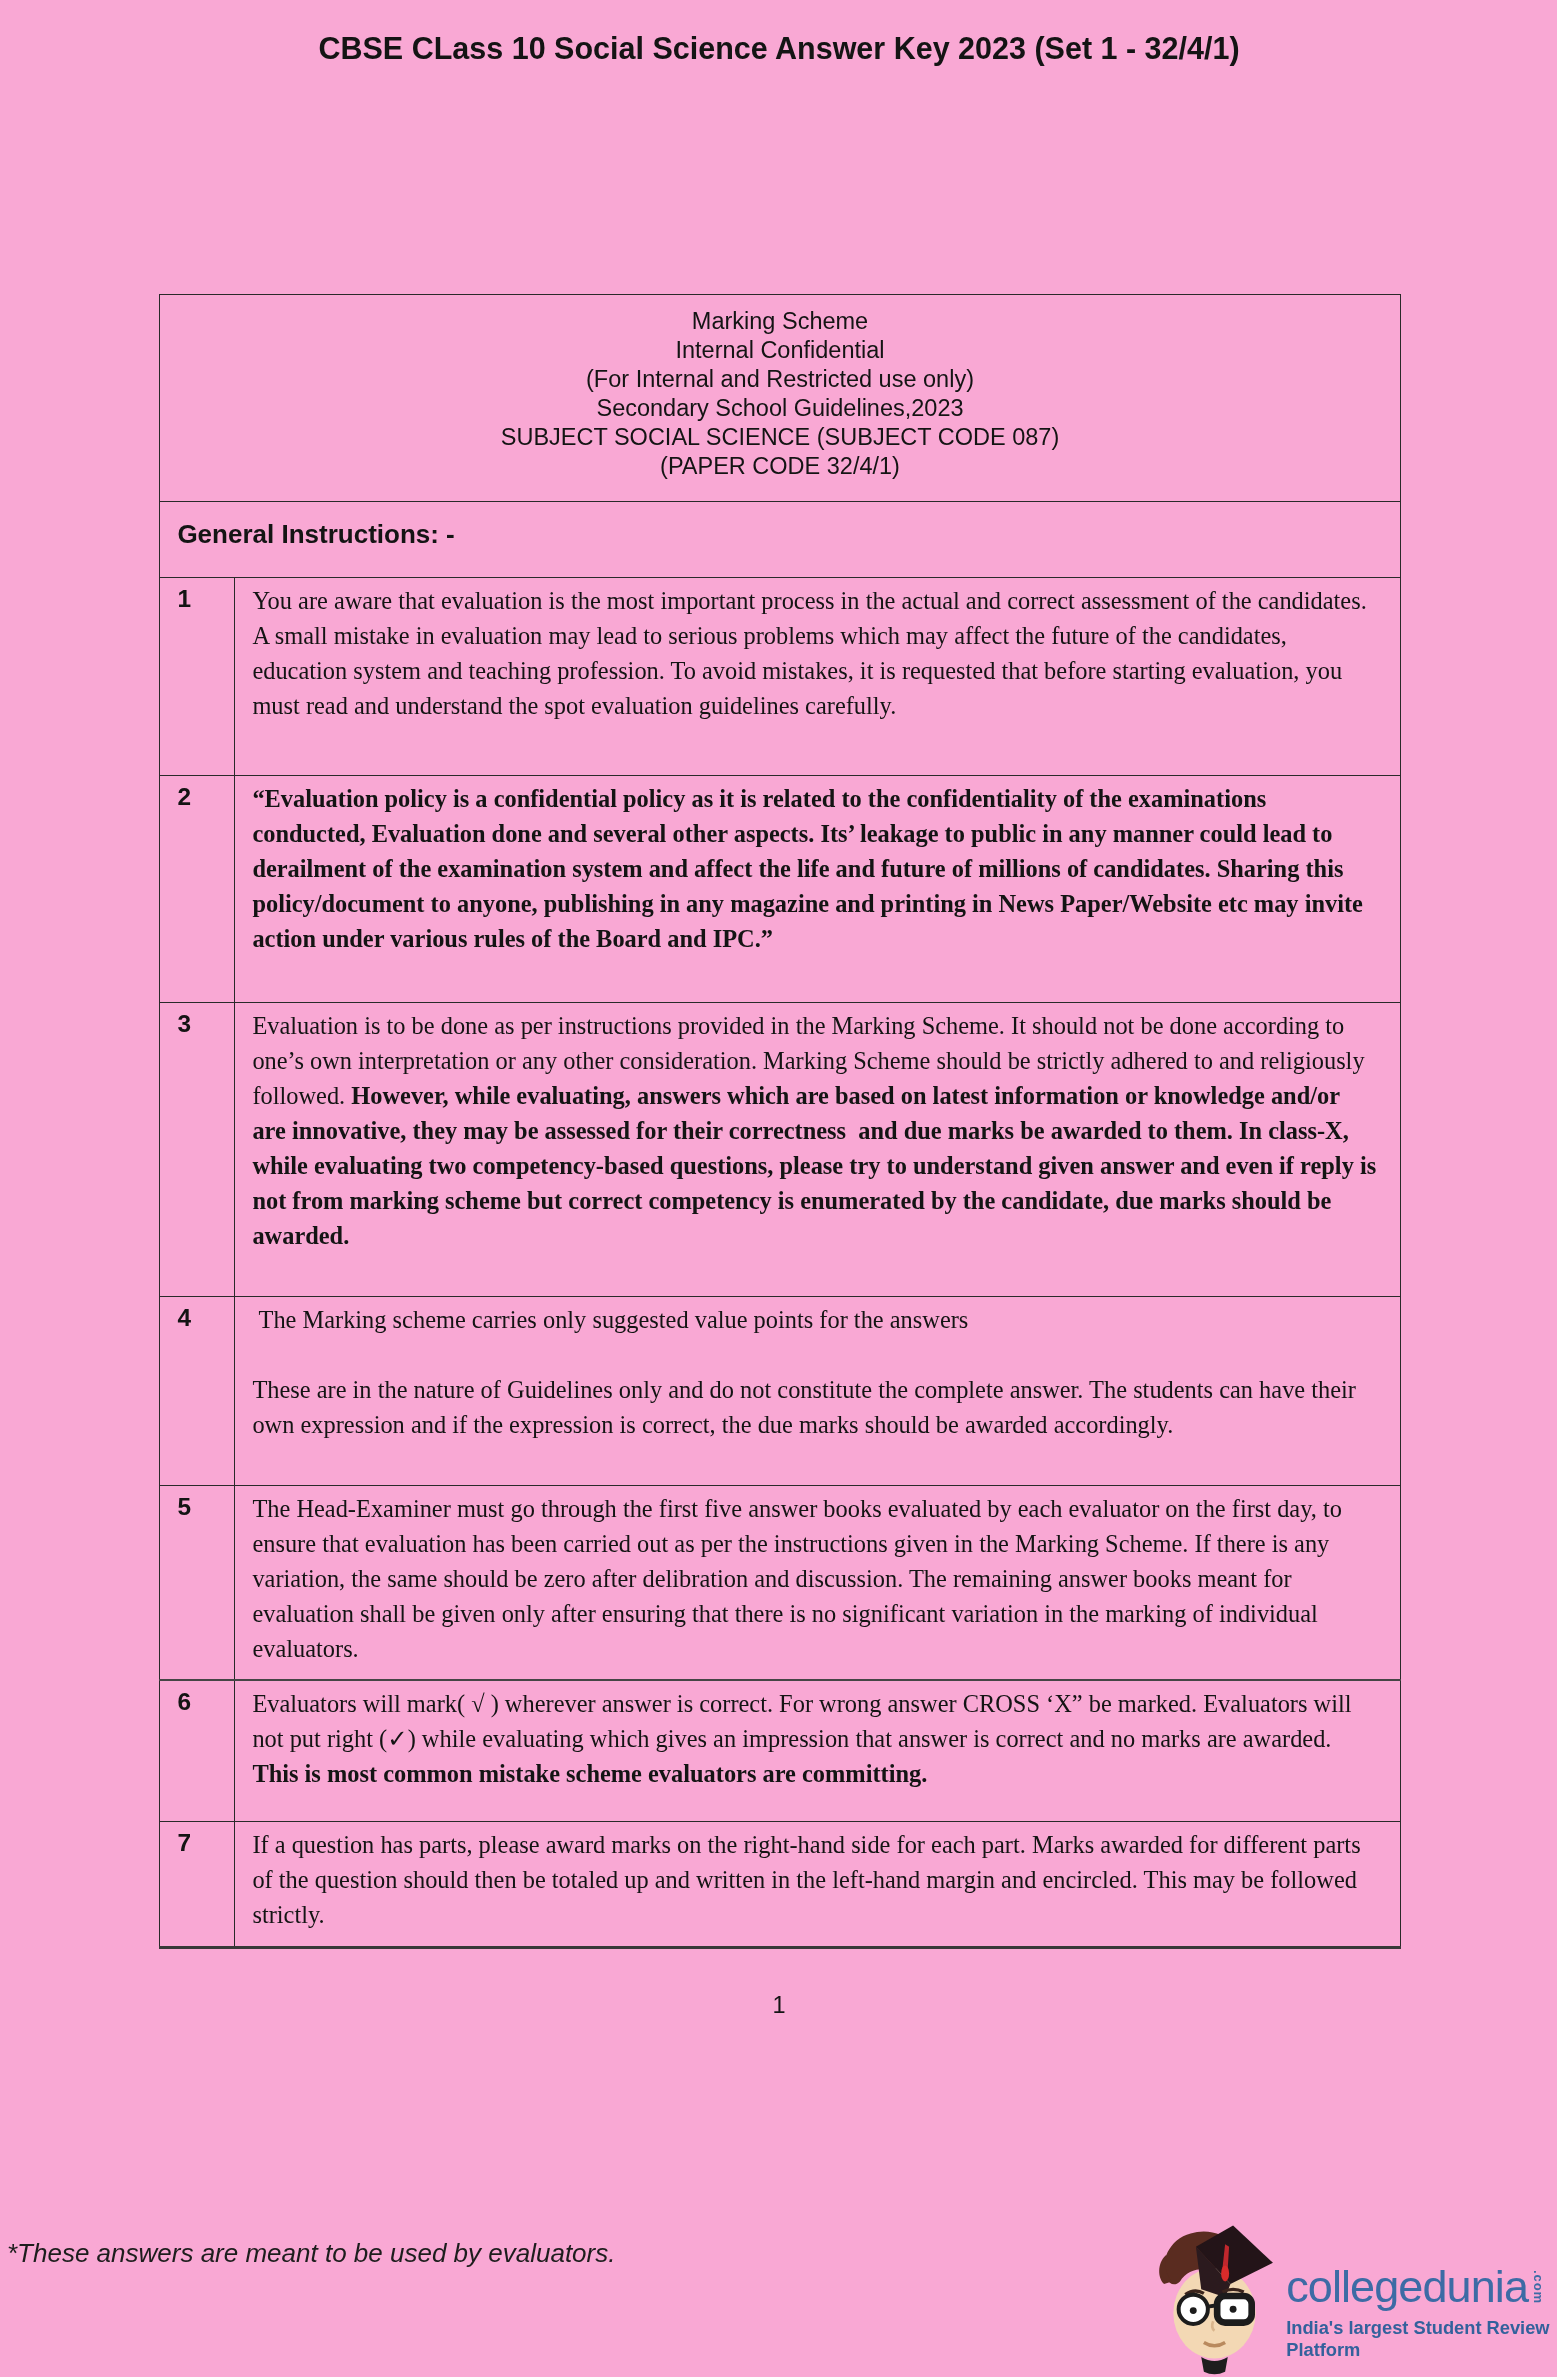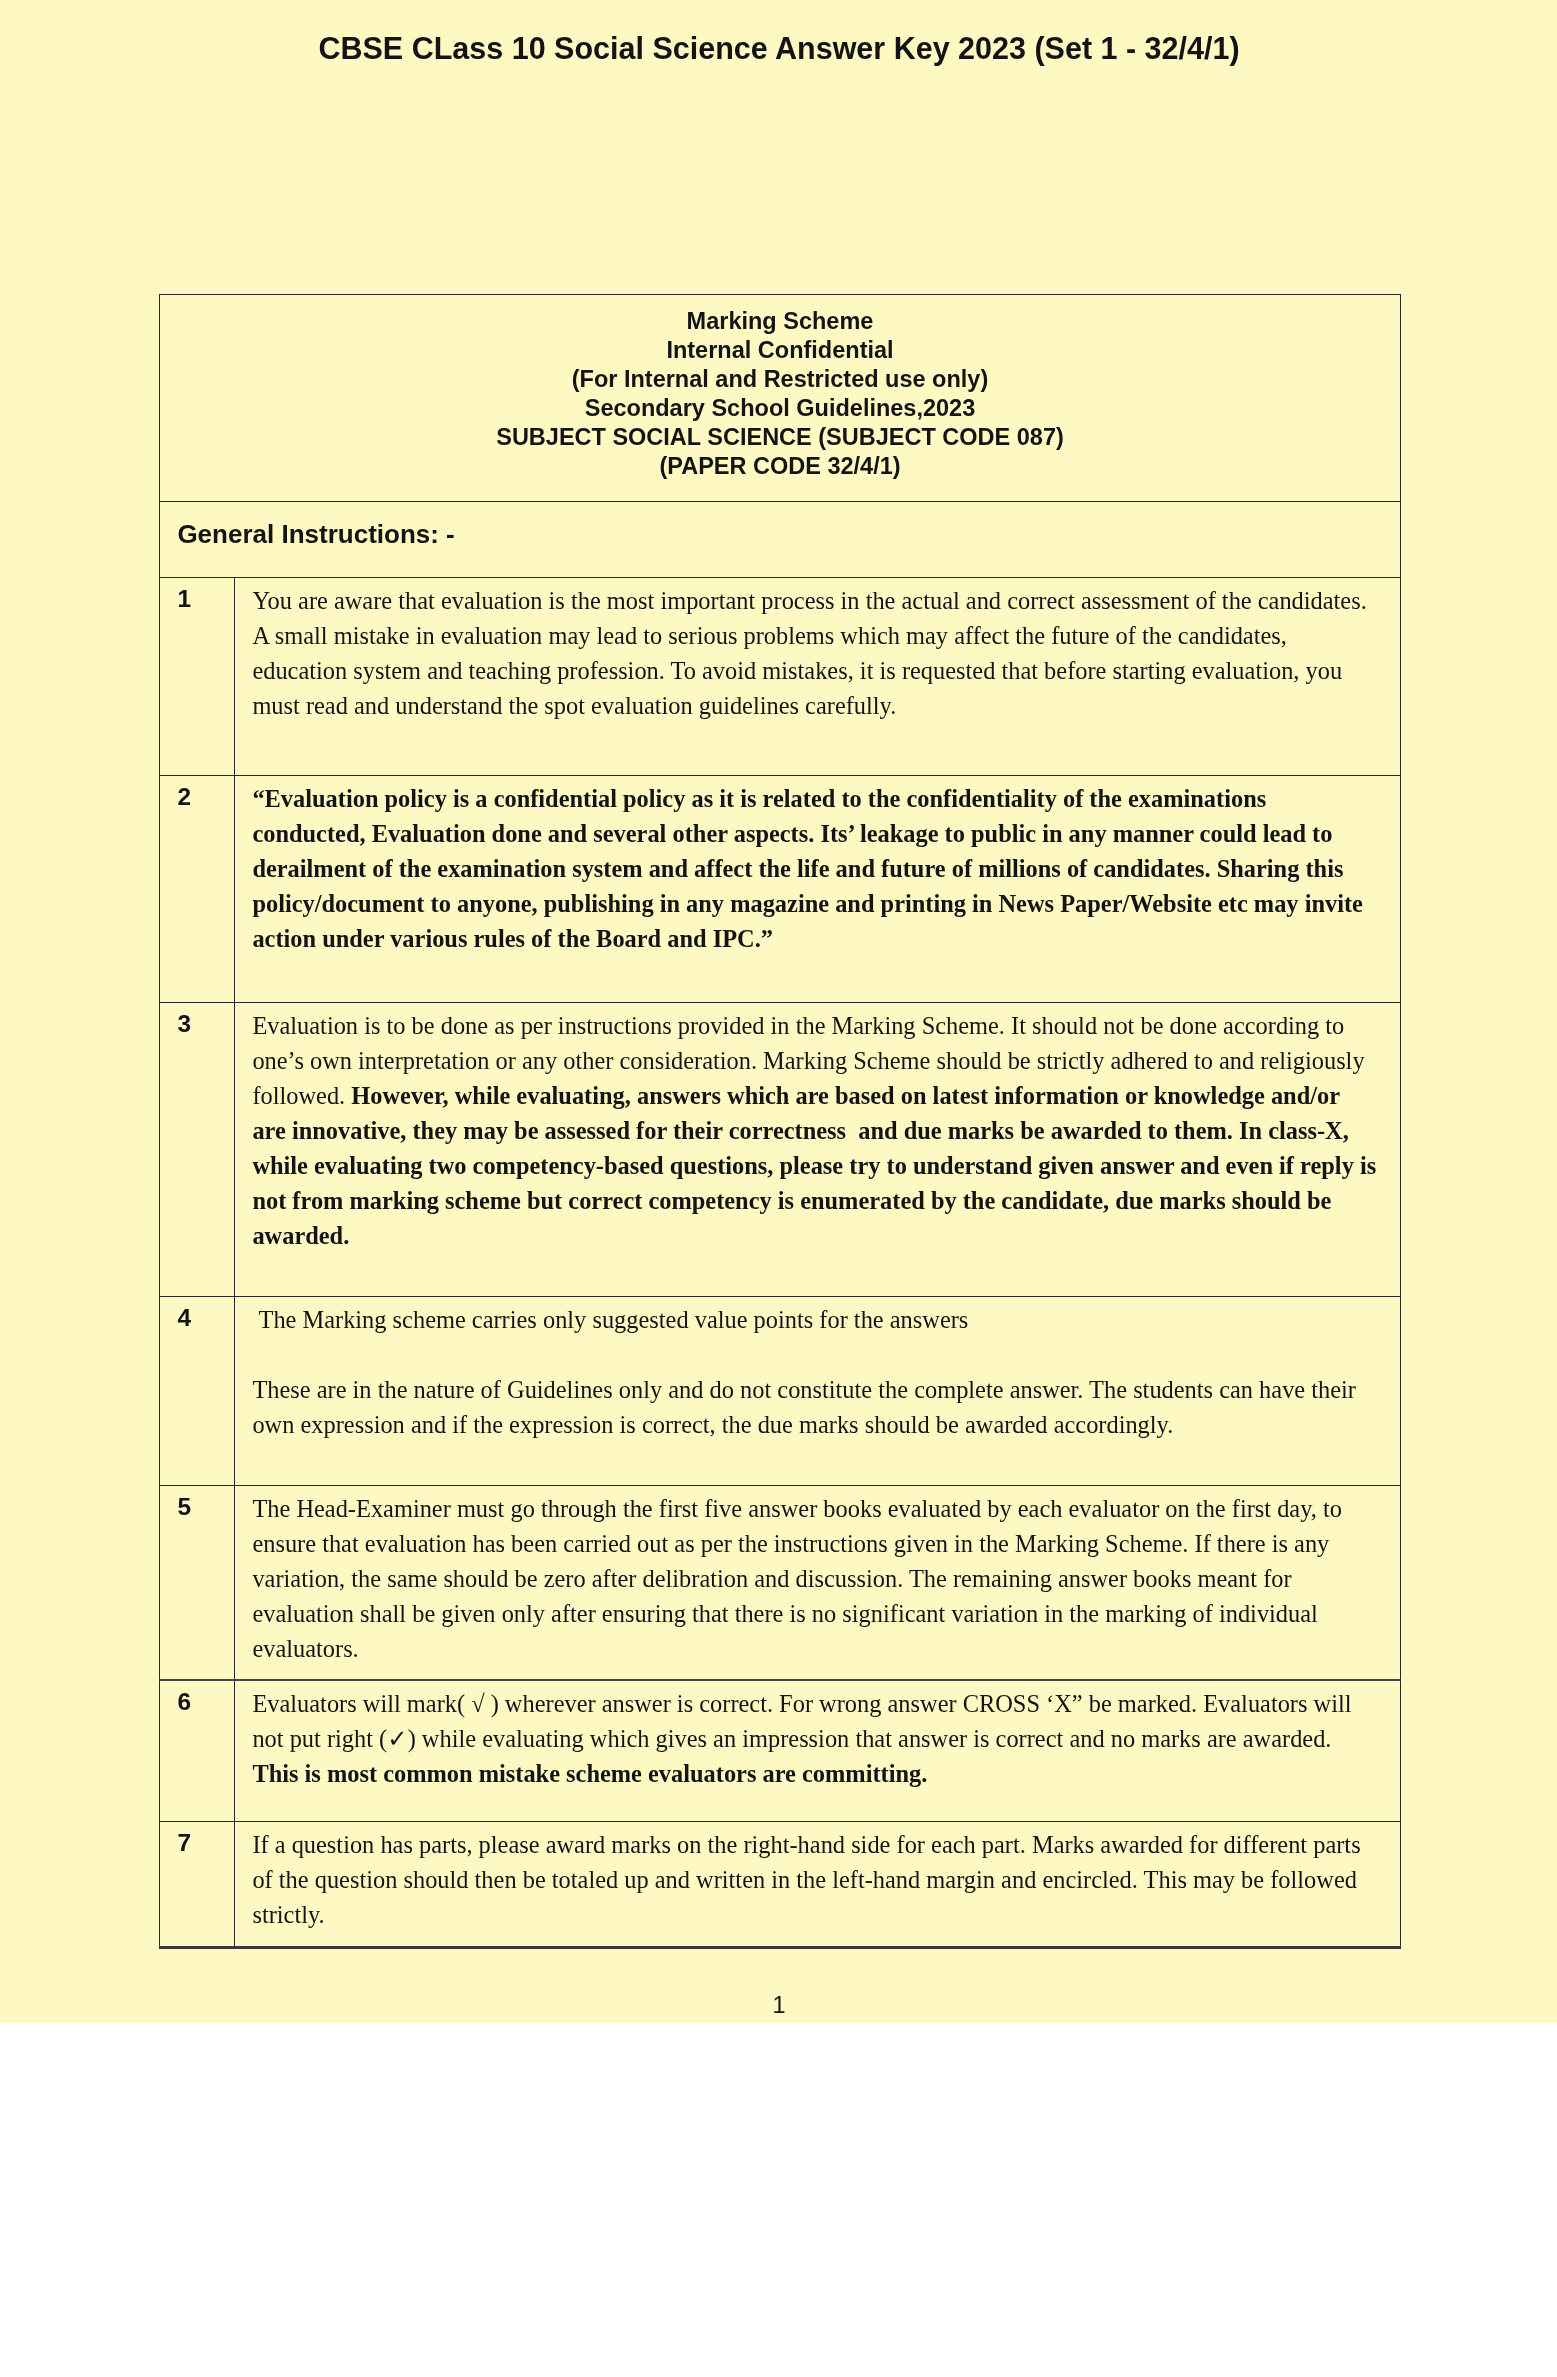--- a/index.html
+++ b/index.html
@@ -1,20 +1,20 @@
 <!DOCTYPE html>
 <html style="font-size:14px"><head>
 <meta charset="utf-8">
 <style>
   html, body { margin: 0; padding: 0; background: #ffffff; }
   .page {
     position: relative;
     width: 1558px;
-    height: 2023px;
-    background: #fef9c3;
+    height: 2377px;
+    background: #f9a8d4;
     overflow: hidden;
     font-family: "Liberation Sans", "DejaVu Sans", sans-serif;
     color: #141414;
   }
   .doc-title {
     position: absolute;
     top: 31px;
     left: 0;
     width: 100%;
     text-align: center;
@@ -31,21 +31,21 @@
     table-layout: fixed;
   }
   table.instr td {
     border: 1.7px solid #2a2a2a;
     vertical-align: top;
     box-sizing: border-box;
   }
   td.hdr-cell {
     height: 207px;
     text-align: center;
-    font-weight: bold;
+    font-weight: normal;
     font-size: 23.5px;
     line-height: 29px;
     padding-top: 12.2px;
   }
   td.gen-cell {
     height: 76px;
     padding: 17.4px 0 0 17.4px;
   }
   .gen-heading {
     font-size: 26px;

